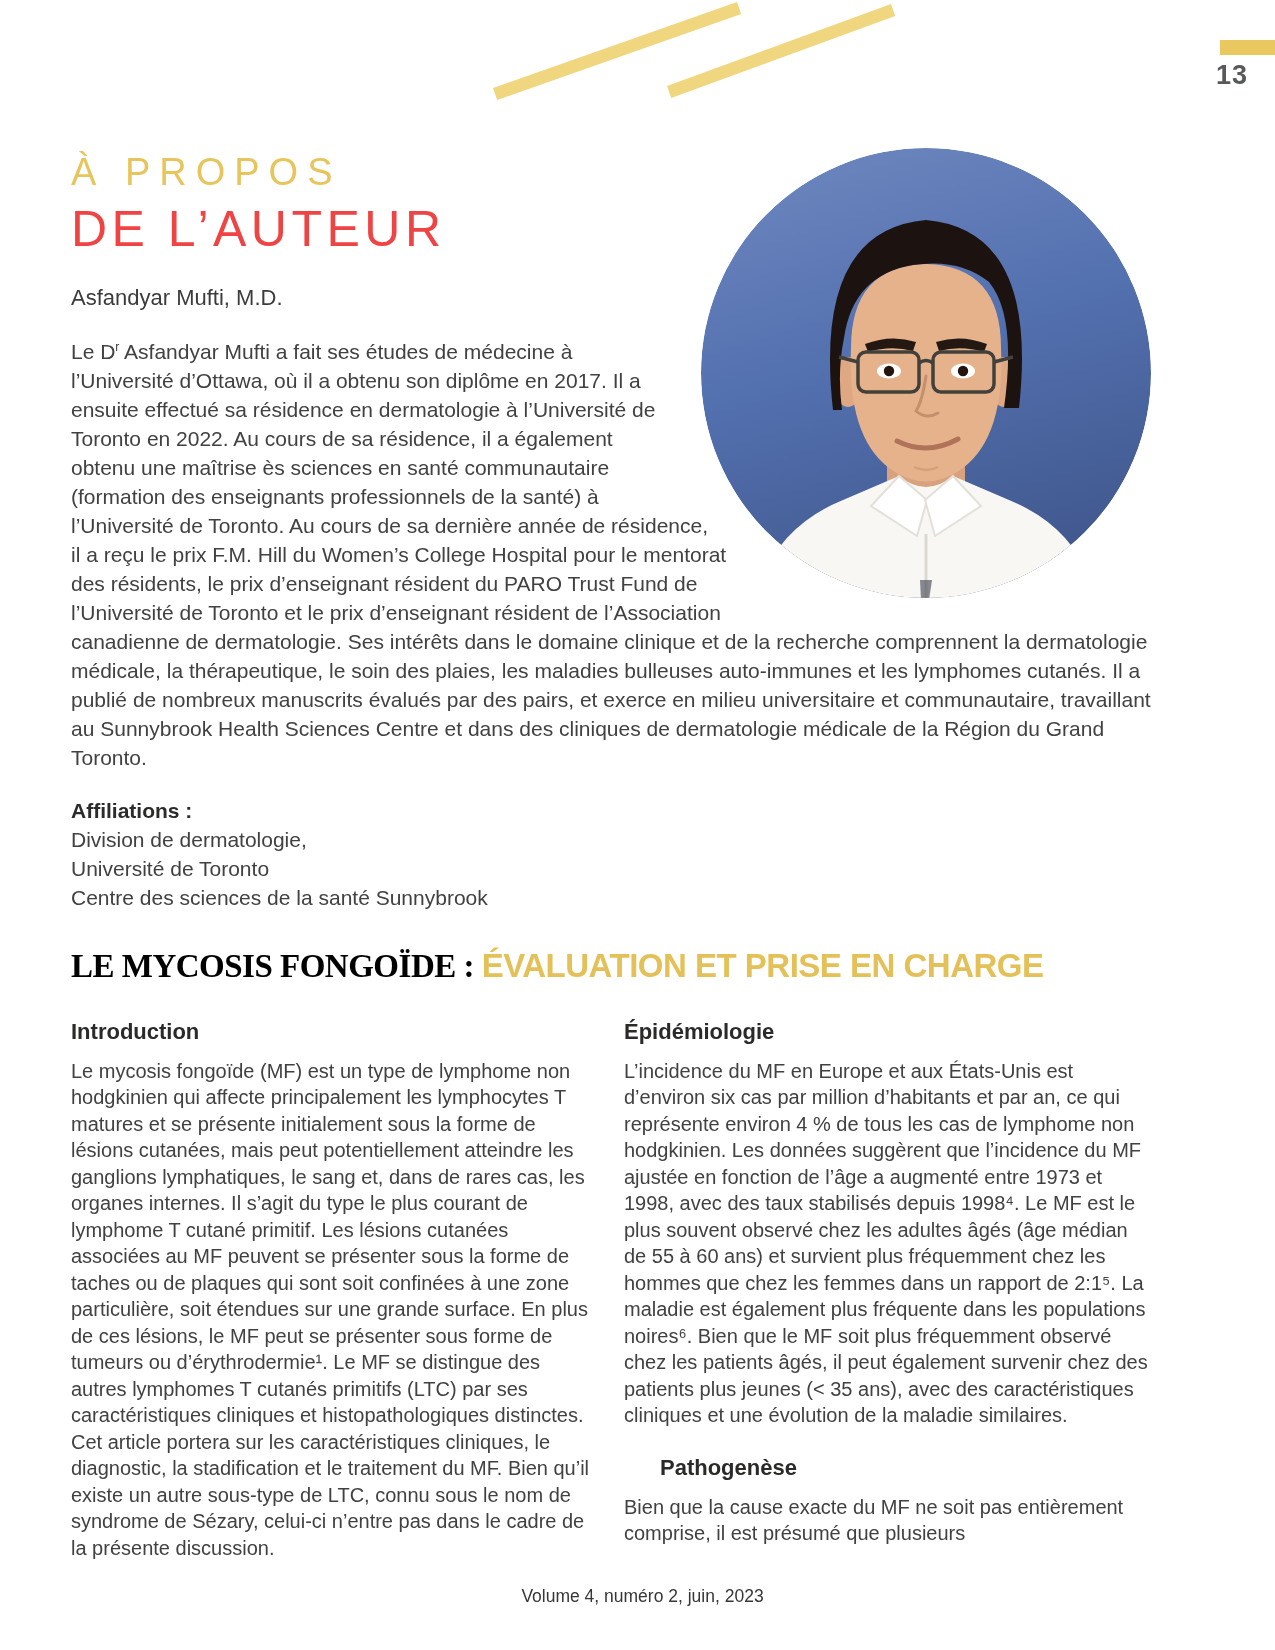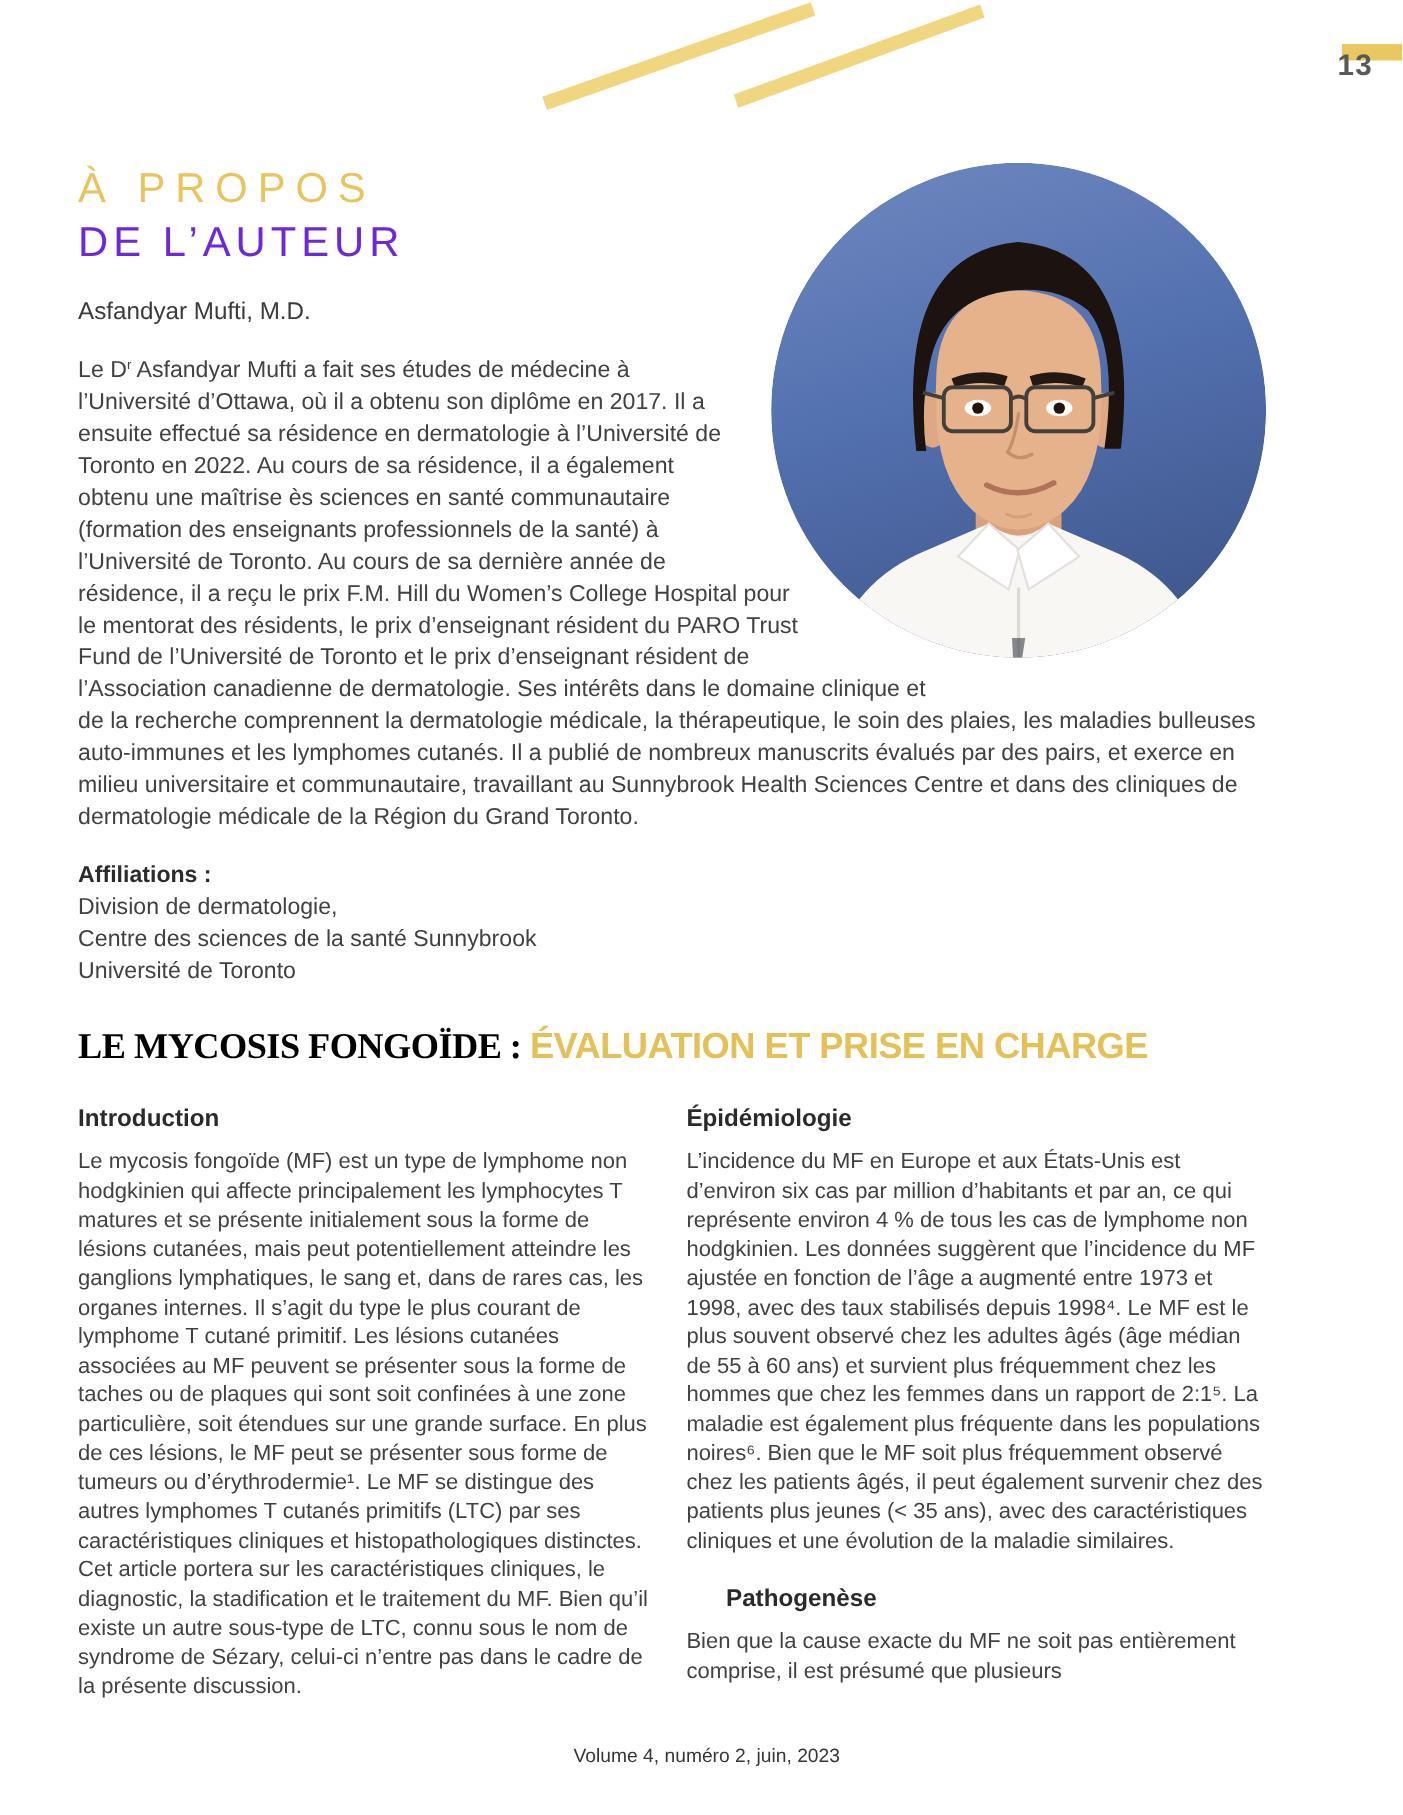--- a/index.html
+++ b/index.html
@@ -6,32 +6,32 @@
   .page{
     position:relative;
     width:1275px;height:1650px;
     background:#ffffff;
     font-family:"Liberation Sans","DejaVu Sans",sans-serif;
     color:#3f4041;
     overflow:hidden;
   }
   .deco{position:absolute;top:0;left:0;}
   .pagenum-bar{position:absolute;top:40px;left:1220px;width:55px;height:15px;background:#e9c95f;}
-  .pagenum{position:absolute;top:44px;left:1216px;font-size:27px;font-weight:bold;color:#58595b;letter-spacing:1px;}
+  .pagenum{position:absolute;top:60px;left:1216px;font-size:27px;font-weight:bold;color:#58595b;letter-spacing:1px;}
   .content{padding:125px 124px 0 71px;}
 
   
   .photo-wrap{
     float:right;width:450px;height:450px;border-radius:50%;
     shape-outside:circle(50%);margin:0 0 18px 26px;overflow:hidden;
   }
   .photo-wrap svg{display:block;width:450px;height:450px;}
   h1{margin:23px 0 0 0;font-weight:normal;}
   h1 .t1{display:block;color:#e8c55c;font-size:38px;line-height:1.3;letter-spacing:9px;}
-  h1 .t2{display:block;color:#6d28d9;font-size:38px;line-height:1.3;letter-spacing:4.5px;}
+  h1 .t2{display:block;color:#ef4444;font-size:50px;line-height:1.3;letter-spacing:4.5px;}
   .author-name{margin:23px 0 0 0;font-size:22px;color:#3b3b3c;}
   .bio{margin:26px 0 0 0;font-size:21px;line-height:29px;color:#414042;}
   .bio sup{font-size:0.58em;vertical-align:super;line-height:0;}
   .aff-head{margin:24px 0 0 0;font-size:21px;line-height:29px;font-weight:bold;color:#2c2b2a;}
   .aff{margin:0;font-size:21px;line-height:29px;color:#414042;}
 
   
   .article-title{margin:36px 0 0 0;font-size:33px;font-weight:800;letter-spacing:-0.5px;white-space:nowrap;line-height:1.1;}
   .article-title .black{color:#000000;font-family:Liberation Serif, serif;}
   .article-title .yellow{color:#e4c158;}
@@ -109,22 +109,22 @@
         <span class="t1">À PROPOS</span>
         <span class="t2">DE L’AUTEUR</span>
       </h1>
 
       <p class="author-name">Asfandyar Mufti, M.D.</p>
 
       <p class="bio"><span>Le D</span><sup>r</sup><span> Asfandyar Mufti a fait ses études de médecine à l’Université d’Ottawa, où il a obtenu son diplôme en 2017. Il a ensuite effectué sa résidence en dermatologie à l’Université de Toronto en 2022. Au cours de sa résidence, il a également obtenu une maîtrise ès sciences en santé communautaire (formation des enseignants professionnels de la santé) à l’Université de Toronto. Au cours de sa dernière année de résidence, il a reçu le prix F.M. Hill du Women’s College Hospital pour le mentorat des résidents, le prix d’enseignant résident du PARO Trust Fund de l’Université de Toronto et le prix d’enseignant résident de l’Association canadienne de dermatologie. Ses intérêts dans le domaine clinique et de la recherche comprennent la dermatologie médicale, la thérapeutique, le soin des plaies, les maladies bulleuses auto-immunes et les lymphomes cutanés. Il a publié de nombreux manuscrits évalués par des pairs, et exerce en milieu universitaire et communautaire, travaillant au Sunnybrook Health Sciences Centre et dans des cliniques de dermatologie médicale de la Région du Grand Toronto.</span></p>
 
       <p class="aff-head">Affiliations :</p>
       <p class="aff">Division de dermatologie,</p>
+      <p class="aff">Université de Toronto</p>
       <p class="aff">Centre des sciences de la santé Sunnybrook</p>
-      <p class="aff">Université de Toronto</p>
     </section>
 
     <h2 class="article-title"><span class="black">LE MYCOSIS FONGOÏDE : </span><span class="yellow">ÉVALUATION ET PRISE EN CHARGE</span></h2>
 
     <div class="columns">
       <div class="col">
         <h3>Introduction</h3>
         <p>Le mycosis fongoïde (MF) est un type de lymphome non hodgkinien qui affecte principalement les lymphocytes T matures et se présente initialement sous la forme de lésions cutanées, mais peut potentiellement atteindre les ganglions lymphatiques, le sang et, dans de rares cas, les organes internes. Il s’agit du type le plus courant de lymphome T cutané primitif. Les lésions cutanées associées au MF peuvent se présenter sous la forme de taches ou de plaques qui sont soit confinées à une zone particulière, soit étendues sur une grande surface. En plus de ces lésions, le MF peut se présenter sous forme de tumeurs ou d’érythrodermie¹. Le MF se distingue des autres lymphomes T cutanés primitifs (LTC) par ses caractéristiques cliniques et histopathologiques distinctes. Cet article portera sur les caractéristiques cliniques, le diagnostic, la stadification et le traitement du MF. Bien qu’il existe un autre sous-type de LTC, connu sous le nom de syndrome de Sézary, celui-ci n’entre pas dans le cadre de la présente discussion.</p>
       </div>
       <div class="col">

